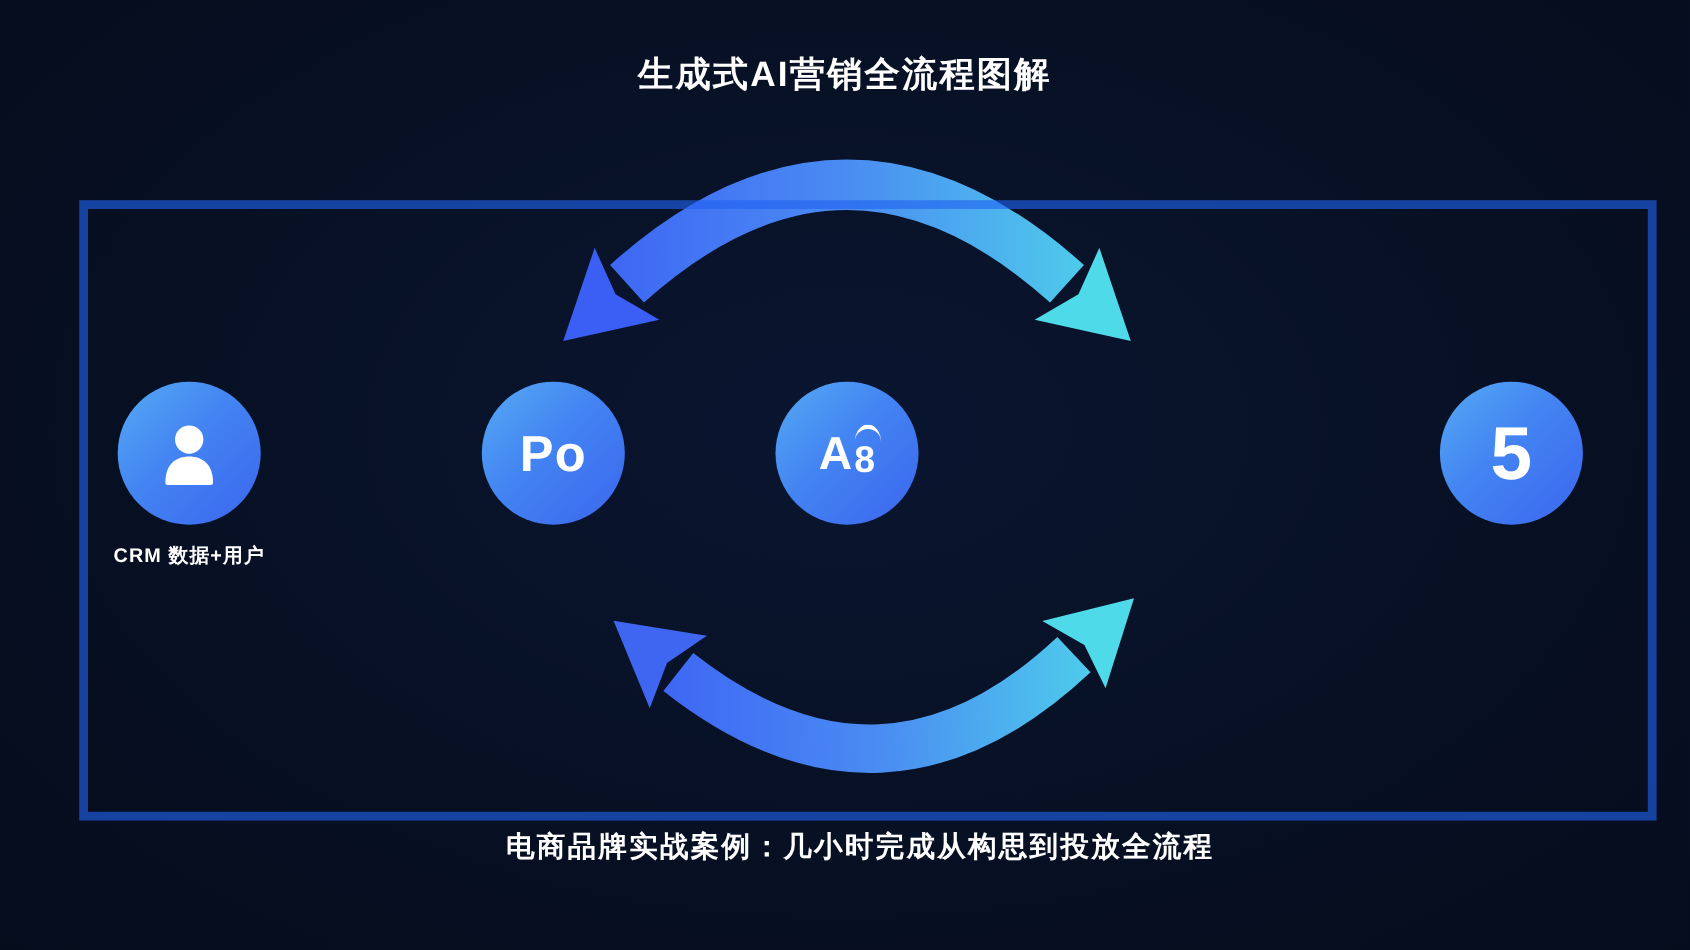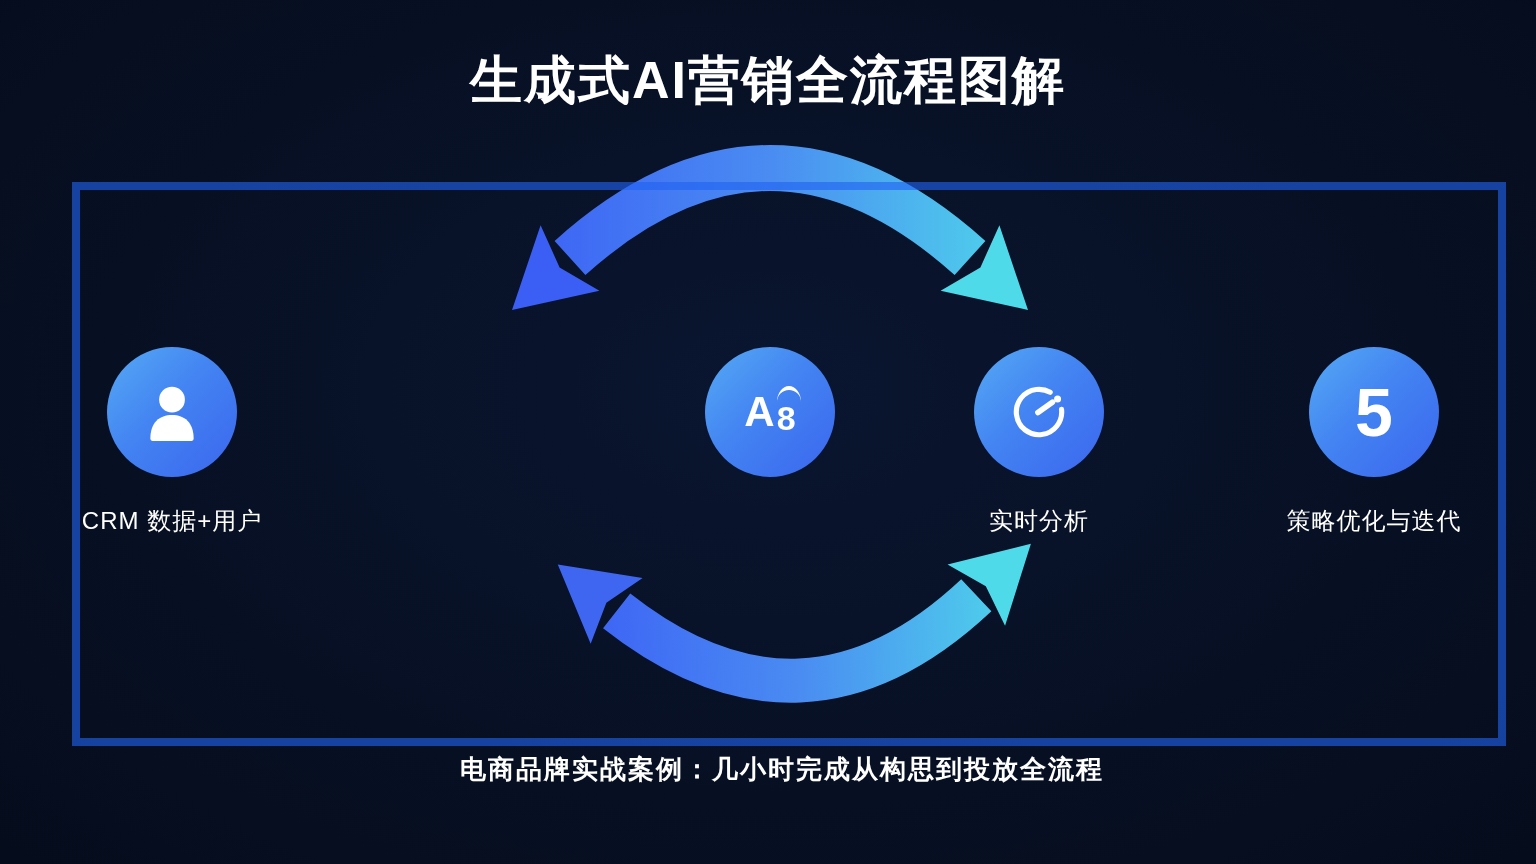--- a/index.html
+++ b/index.html
@@ -8,21 +8,21 @@
     background: #071023;
     font-family: "Liberation Sans", "DejaVu Sans", sans-serif;
     overflow: hidden; position: relative;
     color: #ffffff;
   }
   .slide { position: absolute; inset: 0; width: 1536px; height: 864px;
     background: radial-gradient(ellipse at 50% 45%, #0a1530 0%, #071023 60%, #050c1c 100%);
   }
   .page-title {
     position: absolute; top: 46px; left: 0; width: 1536px;
-    text-align: center; font-size: 52px; font-weight: 700;
+    text-align: center; font-size: 32px; font-weight: 700;
     letter-spacing: 2px; color: #ffffff; z-index: 5;
   }
   .frame {
     position: absolute; left: 72px; top: 182px;
     width: 1418px; height: 548px;
     border: 8px solid rgba(32, 98, 240, 0.62);
     z-index: 3; pointer-events: none;
   }
   .arrow-svg { position: absolute; z-index: 2; }
   #arrow-top { left: 500px; top: 133px; }
@@ -35,21 +35,21 @@
   .node-3 { left: 630px; }
   .node-4 { left: 899px; }
   .node-5 { left: 1234px; }
   .bubble {
     width: 130px; height: 130px; border-radius: 50%;
     background: linear-gradient(135deg, #55aaf4 0%, #4384f2 45%, #3b66ee 100%);
     display: flex; align-items: center; justify-content: center;
     color: #ffffff;
   }
   .node-label {
-    margin-top: 28px; font-size: 24px; font-weight: 400;
+    margin-top: 16px; font-size: 18px; font-weight: 700;
     letter-spacing: 1px; color: #ffffff; white-space: nowrap; text-align: center;
   }
   .icon-text-lg { font-size: 46px; font-weight: 700; letter-spacing: 1px; }
   .icon-num { font-size: 68px; font-weight: 700; }
   .a8-wrap { display: flex; align-items: center; }
   .a8-a { font-size: 42px; font-weight: 700; }
   .a8-eight { position: relative; font-size: 34px; font-weight: 700; top: 6px; margin-left: 2px; }
   .a8-arc {
     position: absolute; top: -13px; left: 0px;
     width: 24px; height: 12px;
@@ -101,44 +101,36 @@
     <div class="bubble">
       <svg width="66" height="66" viewBox="0 0 64 64">
         <circle cx="32" cy="20" r="12.5" fill="#ffffff"></circle>
         <path d="M11 58 C11 42 20 35 32 35 C44 35 53 42 53 58 Q53 60 51 60 L13 60 Q11 60 11 58 Z" fill="#ffffff"></path>
       </svg>
     </div>
     <div class="node-label">CRM 数据+用户</div>
   </div>
 
   <div class="node node-2">
+    <div class="bubble">
+      <span class="icon-text-lg">Po</span>
+    </div>
   </div>
 
   <div class="node node-3">
     <div class="bubble">
       <span class="a8-wrap">
         <span class="a8-a">A</span>
         <span class="a8-eight"><span>8</span><span class="a8-arc"></span></span>
       </span>
     </div>
   </div>
 
-  <div class="node node-4">
-    <div class="bubble">
-      <svg width="66" height="66" viewBox="0 0 64 64">
-        <circle cx="32" cy="32" r="22" fill="none" stroke="#ffffff" stroke-width="5" stroke-linecap="round" stroke-dasharray="117 21.2" transform="rotate(-7 32 32)"></circle>
-        <circle cx="50" cy="19.4" r="3.4" fill="#ffffff"></circle>
-        <line x1="31" y1="32.5" x2="45" y2="22.5" stroke="#ffffff" stroke-width="5.5" stroke-linecap="round"></line>
-      </svg>
-    </div>
-    <div class="node-label">实时分析</div>
-  </div>
 
   <div class="node node-5">
     <div class="bubble">
       <span class="icon-num">5</span>
     </div>
-    <div class="node-label">策略优化与迭代</div>
   </div>
 
   <div class="caption">电商品牌实战案例：几小时完成从构思到投放全流程</div>
 
 </div>
 
 </body></html>

